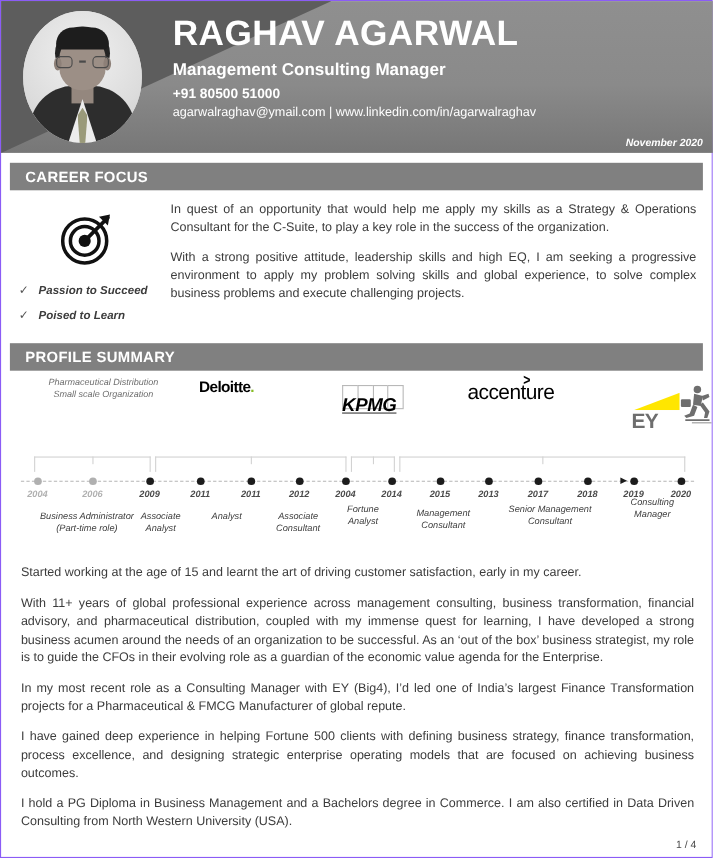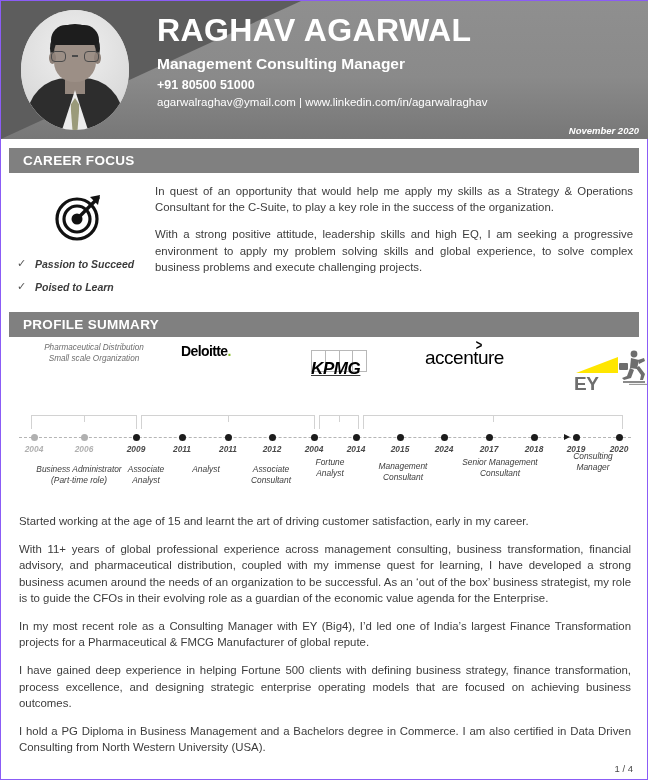--- a/index.html
+++ b/index.html
@@ -487,21 +487,21 @@
 
     <div class="tl-year muted" style="left:13px;">2004</div>
     <div class="tl-year muted" style="left:63px;text-align:center;">2006</div>
     <div class="tl-year" style="left:115px;">2009</div>
     <div class="tl-year" style="left:161px;">2011</div>
     <div class="tl-year" style="left:207px;">2011</div>
     <div class="tl-year" style="left:251px;">2012</div>
     <div class="tl-year" style="left:293px;">2004</div>
     <div class="tl-year" style="left:335px;">2014</div>
     <div class="tl-year" style="left:379px;">2015</div>
-    <div class="tl-year" style="left:423px;">2024</div>
+    <div class="tl-year" style="left:423px;">2013</div>
     <div class="tl-year" style="left:468px;">2017</div>
     <div class="tl-year" style="left:513px;">2018</div>
     <div class="tl-year" style="left:555px;">2019</div>
     <div class="tl-year" style="left:598px;">2020</div>
 
     <div class="tl-role" style="left:8px;   top:125px; width:140px;">
       <div>Business Administrator</div>
         <div>(Part-time role)</div>
     </div>
     <div class="tl-role" style="left:110px; top:125px; width:70px;">

